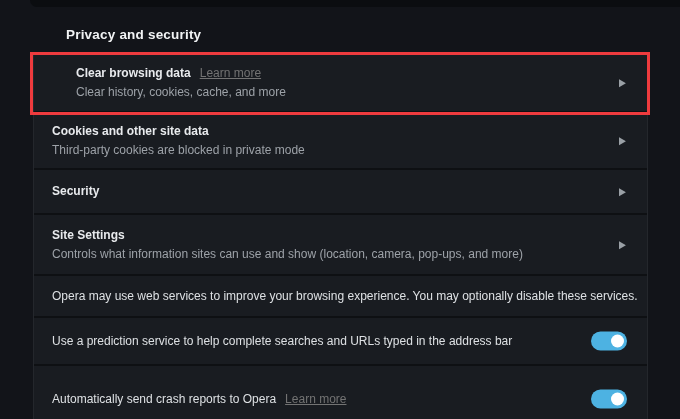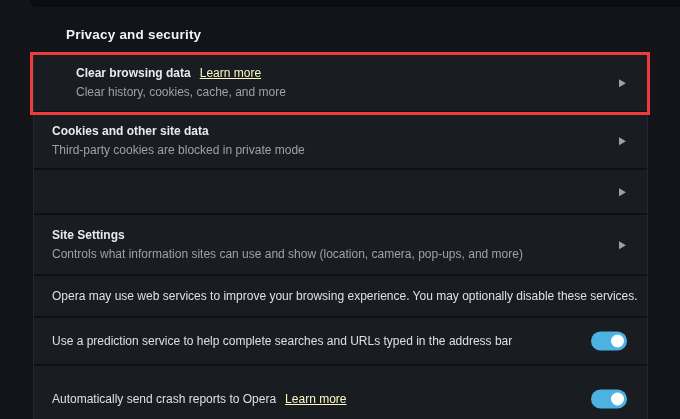--- a/index.html
+++ b/index.html
@@ -62,21 +62,21 @@
     white-space: nowrap;
   }
   .row-text {
     font-size: 12px;
     color: #dde0e3;
     line-height: 16px;
     white-space: nowrap;
   }
   .link {
     font-size: 12px;
-    color: #fef9c3;
+    color: #737373;
     text-decoration: underline;
     line-height: 19px;
     white-space: nowrap;
     cursor: pointer;
   }
   .chevron {
     position: absolute;
     right: 21px; top: 50%;
     transform: translateY(-50%) scaleY(1.15);
     color: #9aa0a6;
@@ -127,20 +127,23 @@
 
   <div class="row h57">
     <div class="title-line">
       <span class="row-title">Cookies and other site data</span>
     </div>
     <div class="row-subtitle">Third-party cookies are blocked in private mode</div>
     <span class="chevron">▶</span>
   </div>
 
   <div class="row h45">
+    <div class="title-line">
+      <span class="row-title">Security</span>
+    </div>
     <span class="chevron">▶</span>
   </div>
 
   <div class="row h61">
     <div class="title-line">
       <span class="row-title">Site Settings</span>
     </div>
     <div class="row-subtitle">Controls what information sites can use and show (location, camera, pop-ups, and more)</div>
     <span class="chevron">▶</span>
   </div>

